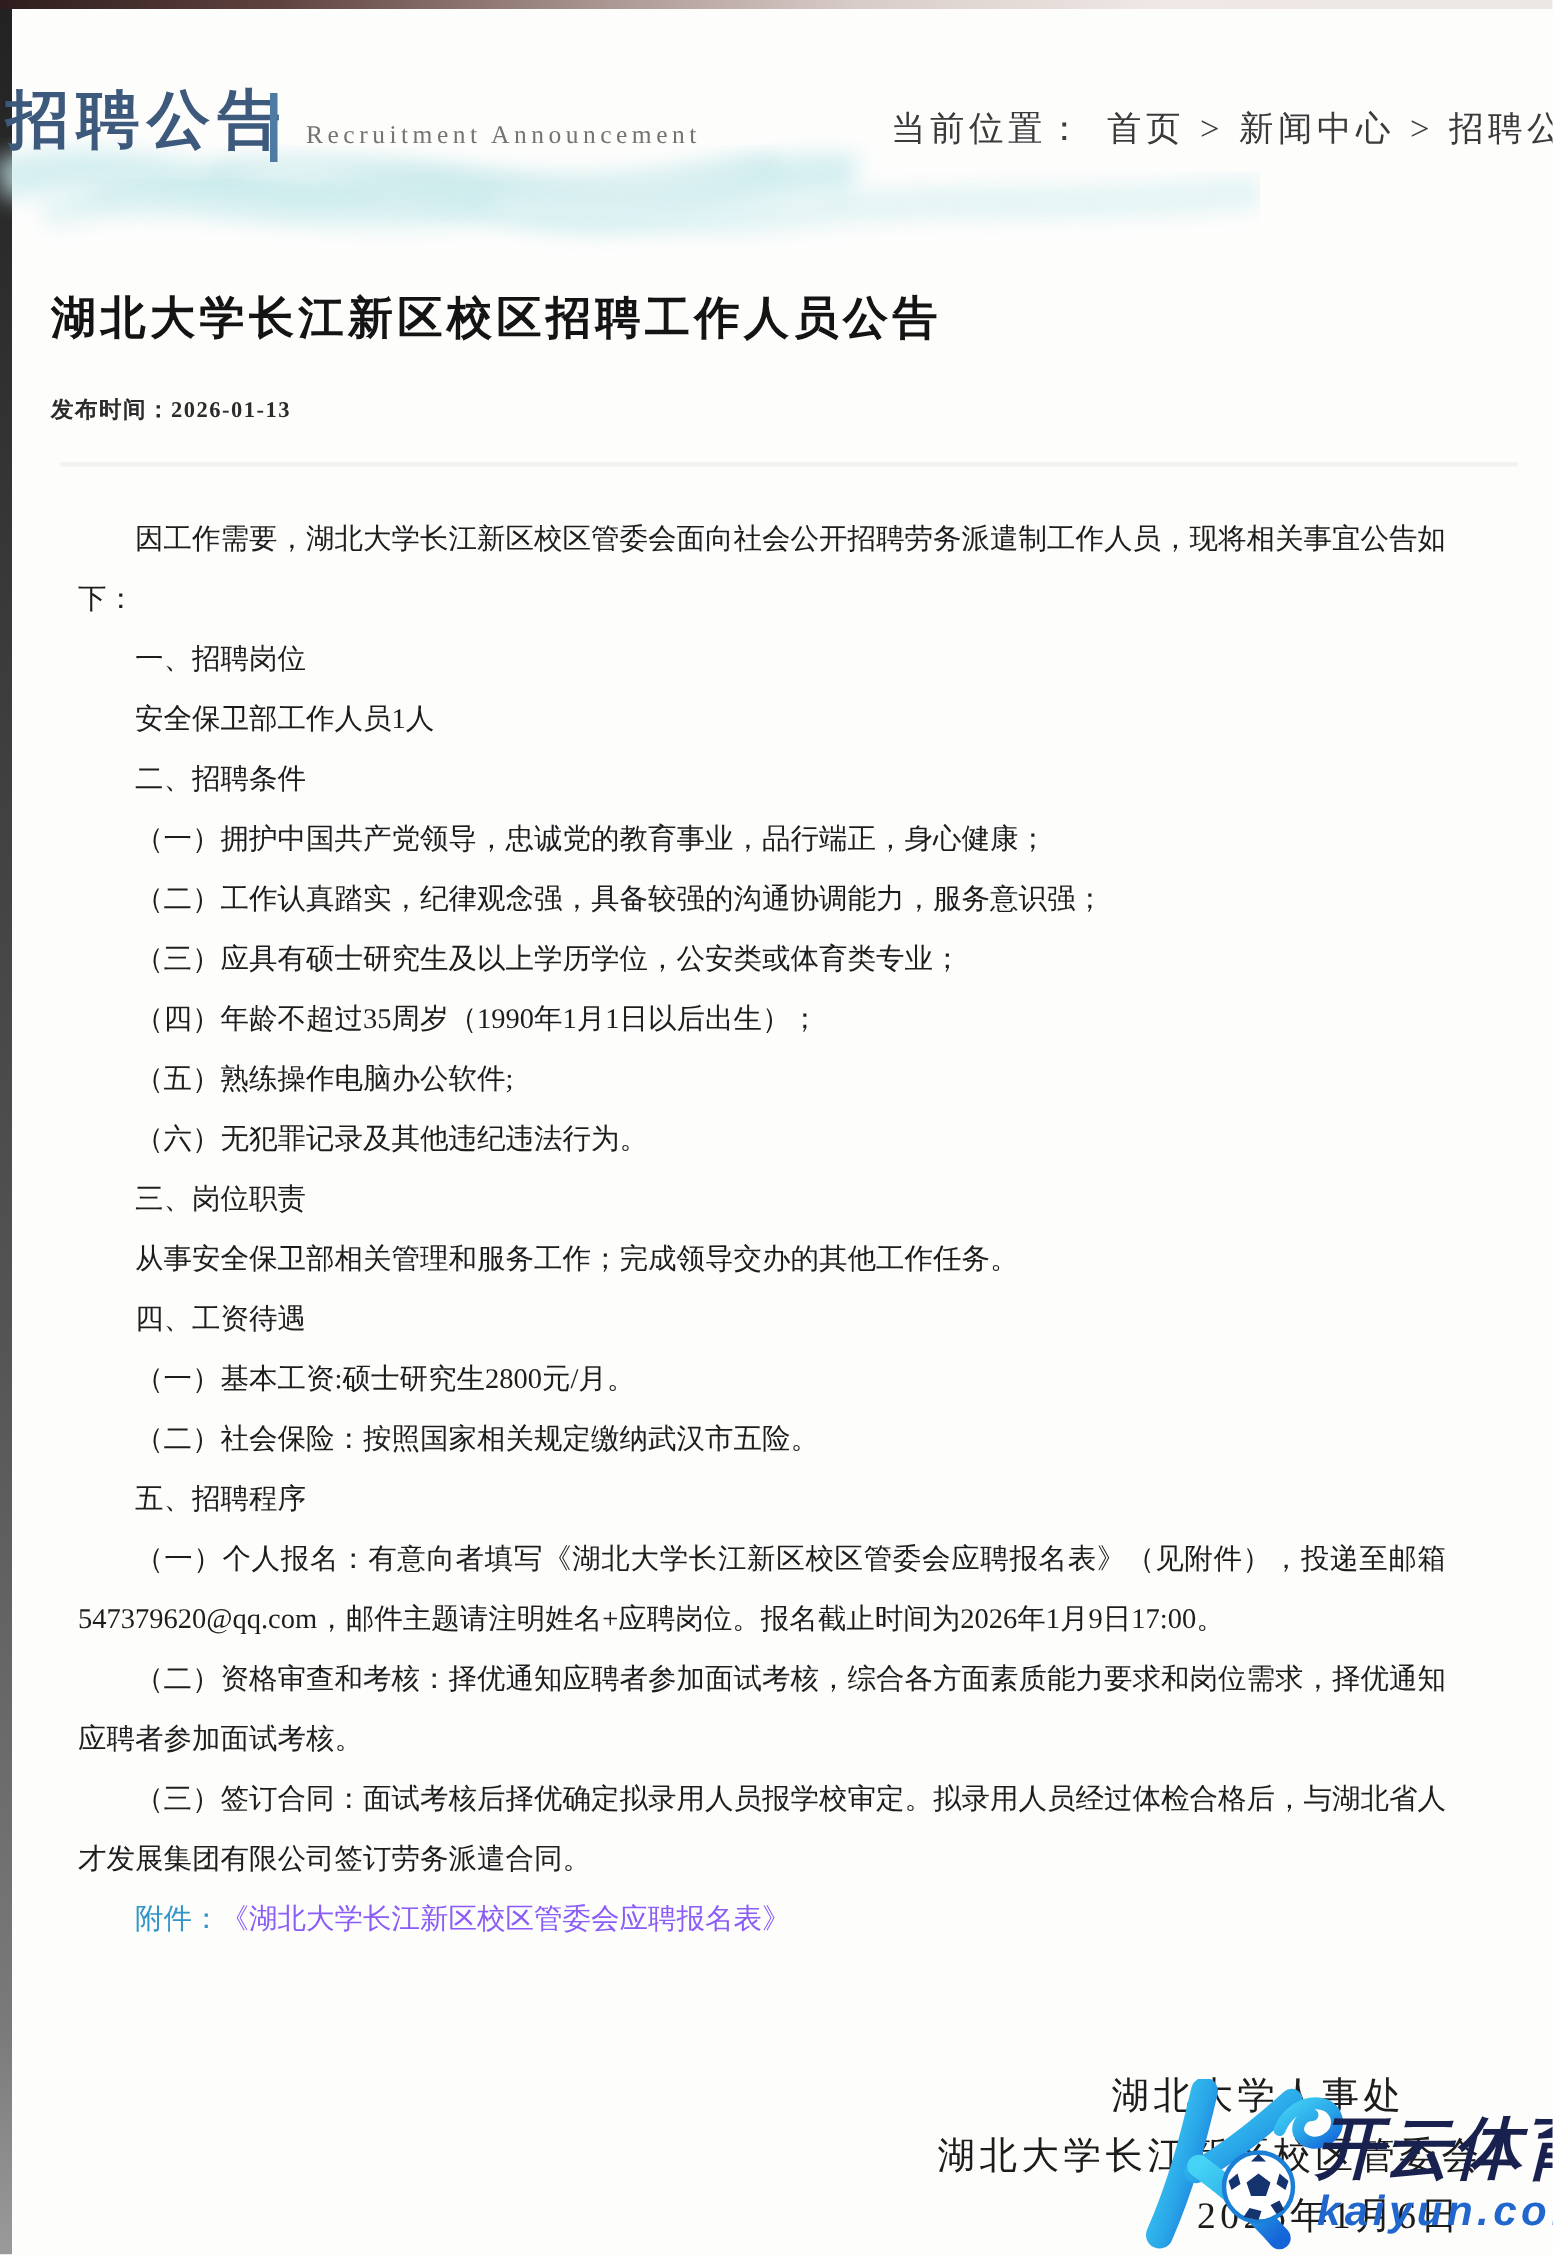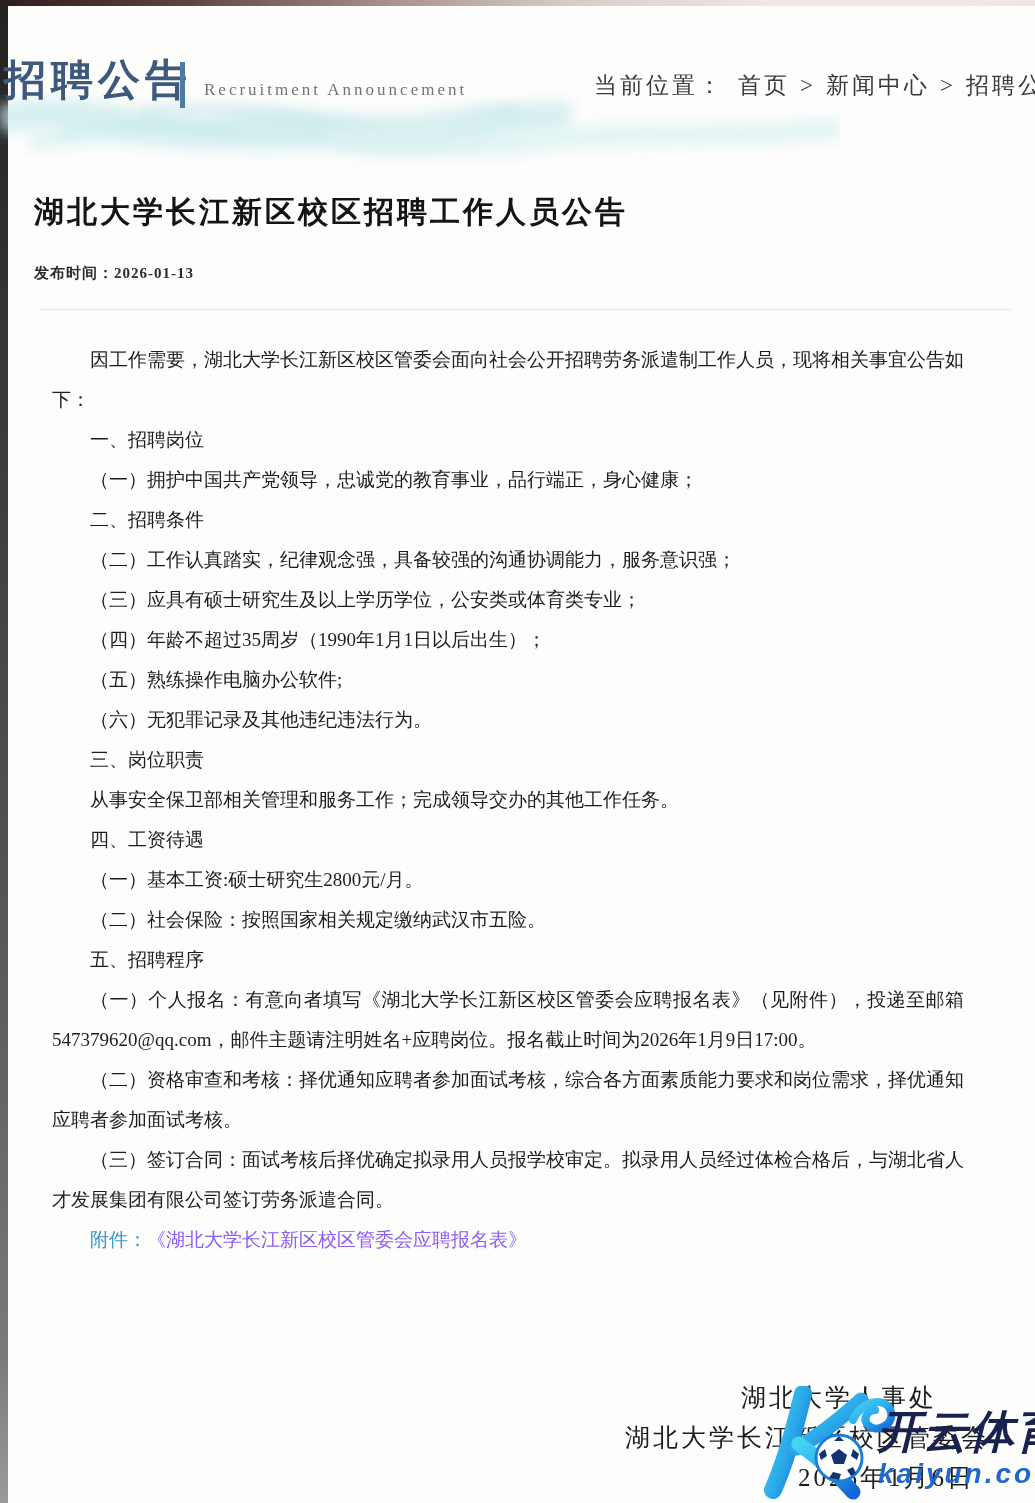--- a/index.html
+++ b/index.html
@@ -81,22 +81,23 @@
 <main>
   <h1 class="article-title">湖北大学长江新区校区招聘工作人员公告</h1>
   <div class="pub-date">
     <span>发布时间：</span><span>2026-01-13</span>
   </div>
   <div class="divider"></div>
 
   <div class="content">
     <p>因工作需要，湖北大学长江新区校区管委会面向社会公开招聘劳务派遣制工作人员，现将相关事宜公告如下：</p>
     <p>一、招聘岗位</p>
+    <p>安全保卫部工作人员1人</p>
+    <p>二、招聘条件</p>
     <p>（一）拥护中国共产党领导，忠诚党的教育事业，品行端正，身心健康；</p>
-    <p>二、招聘条件</p>
     <p>（二）工作认真踏实，纪律观念强，具备较强的沟通协调能力，服务意识强；</p>
     <p>（三）应具有硕士研究生及以上学历学位，公安类或体育类专业；</p>
     <p>（四）年龄不超过35周岁（1990年1月1日以后出生）；</p>
     <p>（五）熟练操作电脑办公软件;</p>
     <p>（六）无犯罪记录及其他违纪违法行为。</p>
     <p>三、岗位职责</p>
     <p>从事安全保卫部相关管理和服务工作；完成领导交办的其他工作任务。</p>
     <p>四、工资待遇</p>
     <p>（一）基本工资:硕士研究生2800元/月。</p>
     <p>（二）社会保险：按照国家相关规定缴纳武汉市五险。</p>

